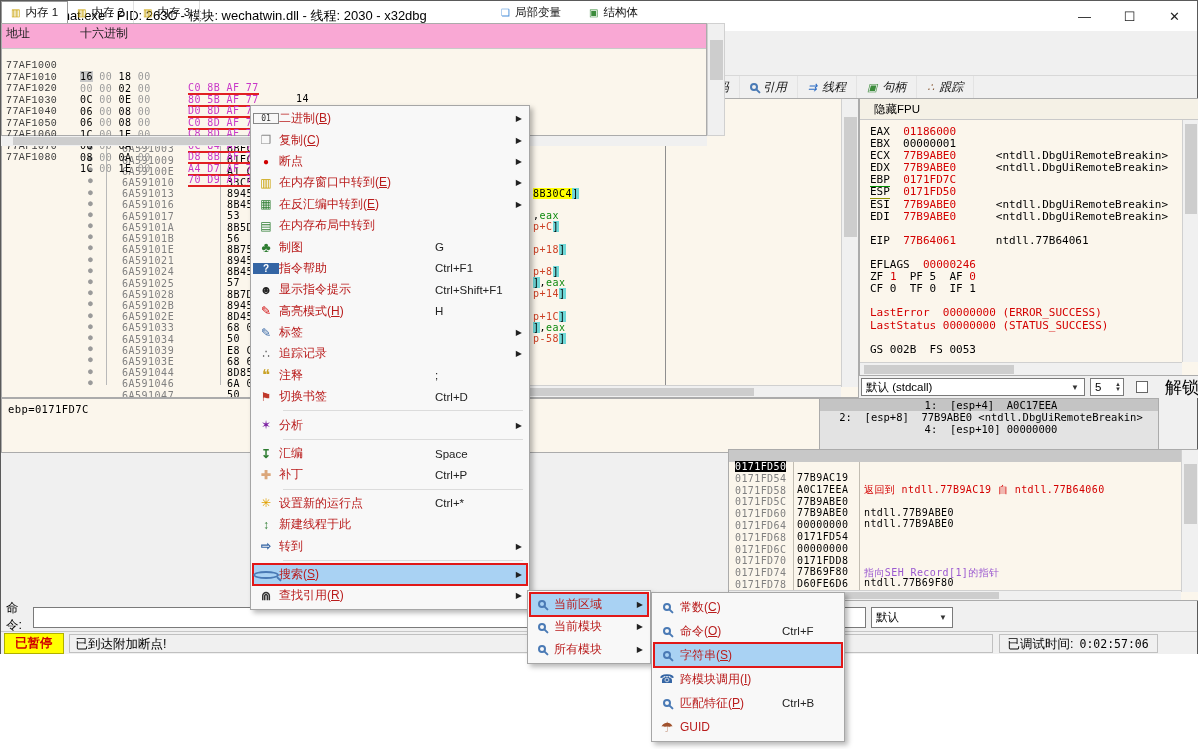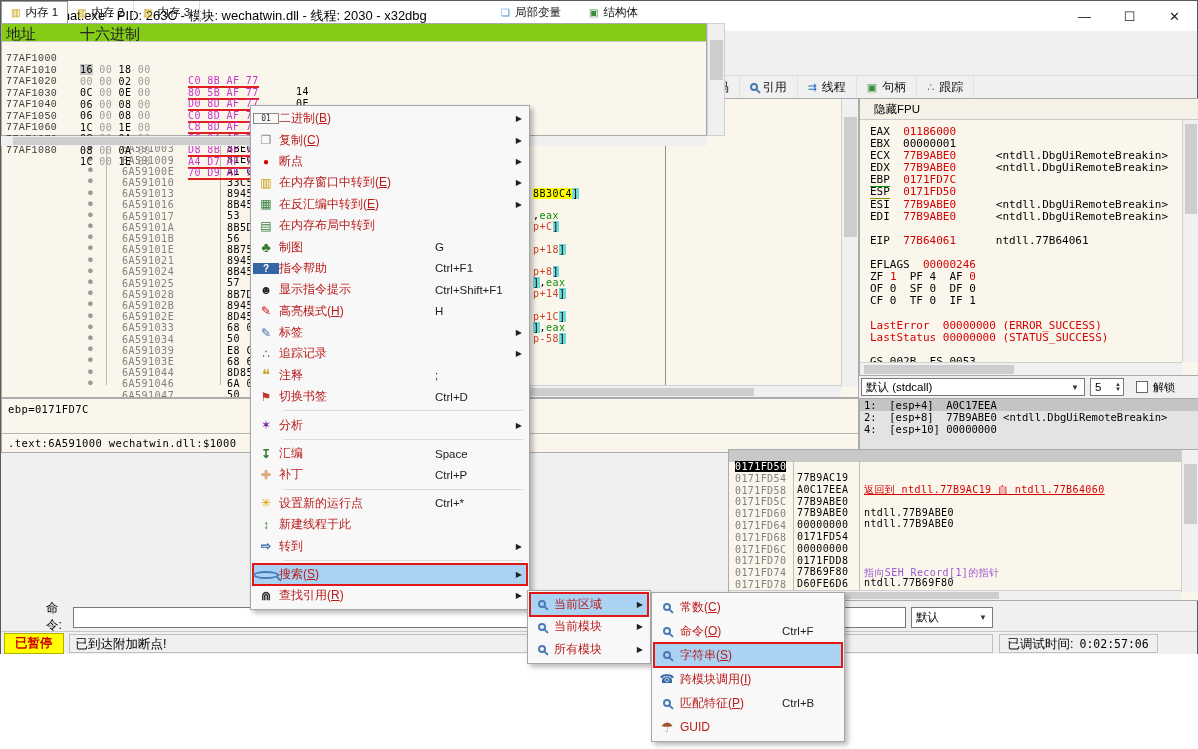--- a/index.html
+++ b/index.html
@@ -29,21 +29,21 @@
   .tglyph.step-into-icon,.tglyph.step-over-icon,.tglyph.animate-into-icon,.tglyph.animate-over-icon,
   .tglyph.execute-till-return-icon,.tglyph.run-to-user-code-icon{color:#2B6BC4;}
   .tglyph.settings-icon{background:#7E2A33;color:#fff;font-size:11px;padding:1px 4px;}
   .tglyph.patch-icon{color:#DBA77B;} .tglyph.comment-icon{color:#D4B106; font-size:16px;} .tglyph.label-icon{color:#4A90D9;}
   .tglyph.bookmark-icon{color:#C0392B;} .tglyph.fx-icon{color:#333;font-style:italic;font-family:"Liberation Serif",serif;font-size:13px;}
   .tglyph.hash-icon{color:#333;} .tglyph.strings-icon{color:#333;font-size:12px;} .tglyph.modules-icon{color:#2B6BC4;}
   .tglyph.calculator-icon{color:#555;} .tglyph.globe-icon{color:#2E7D32; font-size:15px;}
 
   
   #tabbar { position:absolute; left:0; top:75px; width:100%; height:22px; background:#F0F0F0; display:flex; align-items:flex-end; }
-  .tab { height:22px; display:flex; align-items:center; padding:0 10px; font-size:12px; color:#111; border-right:1px solid #E3E3E3; }
+  .tab { height:22px; display:flex; align-items:center; padding:0 10px; font-size:12px; color:#111; border-right:1px solid #E3E3E3;font-style:italic; }
   .tab.active { background:#FFFFFF; border:1px solid #999; border-bottom:none; }
   .tab-icon { margin-right:5px; font-size:11px; }
   .tab-icon.cpu-icon{color:#3C8C3C;} .tab-icon.graph-tab-icon{color:#2E7D32;font-size:13px;} .tab-icon.log-icon{color:#C9A227;}
   .tab-icon.notes-icon{color:#888;} .tab-icon.breakpoints-icon{color:#D00000;font-size:9px;} .tab-icon.memory-map-icon{color:#3C8C3C;}
   .tab-icon.call-stack-icon{color:#4A90D9;} .tab-icon.seh-icon{color:#C9A227;} .tab-icon.script-icon{color:#777;}
   .tab-icon.symbols-icon{color:#C0392B;} .tab-icon.source-icon{color:#555;font-size:10px;font-weight:bold;}
   .tab-icon.threads-icon{color:#2B6BC4;} .tab-icon.handles-icon{color:#3C8C3C;} .tab-icon.trace-icon{color:#8B5E3C;}
 
   
   .references-icon,.search-icon,.command-icon,.constant-icon,.string-icon,.pattern-icon,
@@ -89,58 +89,58 @@
   .vr { color:#D40000; }
   .ug { border-bottom:1px solid #009000; } .uo { border-bottom:1px solid #909000; }
   
   #comborow { position:absolute; left:858px; top:375px; width:340px; height:22px; background:#F0F0F0; display:flex; align-items:center; }
   .combo { background:#fff; border:1px solid #7A7A7A; height:18px; font-size:11.5px; display:flex; align-items:center; padding:0 4px; position:relative; }
   #callconv-combo { width:224px; margin-left:2px; }
   .combo-arrow { position:absolute; right:5px; font-size:8px; color:#333; }
   #arg-spin { width:34px; margin-left:5px; }
   .spin-btns { position:absolute; right:2px; font-size:6px; color:#333; line-height:5px; text-align:center; }
   #unlock-box { width:12px; height:12px; border:1px solid #666; background:#fff; margin-left:12px; }
-  #unlock-label { font-size:11px; margin-left:5px; }
-
-  
-  #argspane { left:858px; top:397px; width:340px; height:55px; background:#E3E3E3; border-top:1px solid #ABABAB; }
+  #unlock-label { font-size:17px; margin-left:17px; }
+
+  
+  #argspane { left:818px; top:397px; width:340px; height:55px; background:#E3E3E3; border-top:1px solid #ABABAB;text-align:center; }
   .arow { height:12px; font-size:10.5px; white-space:pre; padding-left:4px; color:#000; }
   .arow.sel { background:#C4C4C4; }
 
   
   #dumppane { left:0; top:455px; width:727px; height:145px; background:#F0F0F0; border:none; }
   #dumptabs { position:absolute; left:0; top:0; width:727px; height:22px; display:flex; align-items:flex-end; }
   .dtab { height:22px; display:flex; align-items:center; padding:0 9px; font-size:11.5px; border-right:1px solid #E0E0E0; color:#111; }
   .dtab.active { background:#FFFFFF; border:1px solid #999; border-bottom:none; }
   .dtab-icon { color:#C8A000; font-size:10px; margin-right:5px; }
   .xtab { position:absolute; top:0; height:22px; display:flex; align-items:center; font-size:11.5px; color:#111; }
   #dumpbody { position:absolute; left:0; top:22px; width:706px; height:113px; background:#FBF6EC; border:1px solid #ABABAB; }
-  #dumphdr { position:relative; height:18px; background:#84cc16; border-bottom:1px solid #C9C9C9; font-size:15px; color:#222; }
+  #dumphdr { position:relative; height:25px; background:#f9a8d4; border-bottom:1px solid #C9C9C9; font-size:12px; color:#222; }
   #hdr-addr { position:absolute; left:4px; top:1px; } #hdr-hex { position:absolute; left:78px; top:1px; }
   .mrow { position:relative; height:11.5px; font-size:10px; letter-spacing:.4px; white-space:pre; }
   .maddr { position:absolute; left:4px; color:#3A3A3A;font-family:Liberation Mono, monospace; }
   .mg1 { position:absolute; left:78px; color:#000; }
   .mg1 .b00 { color:#9A9A9A; }
   .selfirst span:first-child { background:#C8C8C8; }
   .mg2 { position:absolute; left:186px; color:#C837C8; border-bottom:2px solid #E02020; }
   .mg3 { position:absolute; left:294px; color:#000; }
 
   
   #stackpane { left:727px; top:448px; width:471px; height:152px; }
   .srow { position:relative; height:11.8px; font-size:10px; letter-spacing:.4px; white-space:pre; }
   .srow.sel { background:#C8C8C8; }
   .saddr { position:absolute; left:6px; color:#808080; }
   .saddr.selb { background:#000; color:#fff; }
   .sval { position:absolute; left:68px; color:#000; }
   .scmt { position:absolute; left:135px; color:#000; }
-  .cred { color:#D40000;text-decoration:underline; } .cpur { color:#9B59D0; }
+  .cred { color:#D40000; } .cpur { color:#9B59D0; }
   .stline { position:absolute; top:0; bottom:10px; width:1px; background:#C2BDB2; }
 
   
-  #cmdrow { position:absolute; left:0; top:602px; width:952px; height:28px; background:#F0F0F0; display:flex; align-items:center;margin-left:40px; }
+  #cmdrow { position:absolute; left:0; top:602px; width:952px; height:28px; background:#F0F0F0; display:flex; align-items:center; }
   #cmd-label { font-size:12.5px; margin-left:5px; }
   #cmd-input { width:1040px; height:21px; background:#fff; border:1px solid #7A7A7A; margin-left:4px; font-size:12px; padding:0 4px; }
   #cmd-combo { width:100px; margin-left:5px; height:21px; }
   #statusbar { position:absolute; left:0; top:630px; width:1196px; height:23px; background:#F0F0F0; border-top:1px solid #C6C6C6; display:flex; align-items:center; font-size:12.5px; }
   #paused-badge { background:#FFFF00; color:#D00000; border:1px solid #B0B000; padding:1px 10px; margin-left:3px; font-weight:bold; }
   #status-msg-box { border:1px solid #C0C0C0; background:#F0F0F0; height:19px; margin-left:5px; width:924px; padding:1px 6px; }
   #time-box { border:1px solid #C0C0C0; height:19px; margin-left:6px; padding:1px 8px; display:flex; }
   #time-value { font-family:"DejaVu Sans Mono", monospace; font-size:11.5px; margin-left:6px; padding-top:1px; }
 
   
@@ -552,43 +552,39 @@
       <div class="sb" style="right:0;top:0;width:17px;height:288px;border-left:1px solid #D0D0D0;">
         <div class="sb-thumb" style="left:2px;top:18px;width:13px;height:120px;"></div>
       </div>
       <div class="sb" style="left:338px;bottom:0;height:12px;right:17px;border-top:1px solid #D0D0D0;">
         <div class="sb-thumb" style="left:14px;top:2px;width:400px;height:8px;"></div>
       </div>
     </div>
 
     <div id="infopane" class="pane mono">
       <div id="info-line1">ebp=0171FD7C</div>
-      <div id="info-line2-box">
-        <div id="info-line2">.text:6A591000 wechatwin.dll:$1000 </div>
-      </div>
     </div>
 
     <div id="regpane" class="pane">
       <div id="fpu-btn">隐藏FPU</div>
       <div id="reg-rows" class="mono">
 
       <div class="rrow"><span>EAX  </span><span class=" vr">01186000</span><span></span><span></span></div>
           <div class="rrow"><span>EBX  00000001</span><span></span><span></span><span></span></div>
           <div class="rrow"><span>ECX  </span><span class=" vr">77B9ABE0</span><span>      &lt;ntdll.DbgUiRemoteBreakin&gt;</span><span></span></div>
           <div class="rrow"><span>EDX  </span><span class=" vr">77B9ABE0</span><span>      &lt;ntdll.DbgUiRemoteBreakin&gt;</span><span></span></div>
           <div class="rrow"><span class=" ug">EBP</span><span>  </span><span class=" vr">0171FD7C</span><span></span></div>
           <div class="rrow"><span class=" uo">ESP</span><span>  </span><span class=" vr">0171FD50</span><span></span></div>
           <div class="rrow"><span>ESI  </span><span class=" vr">77B9ABE0</span><span>      &lt;ntdll.DbgUiRemoteBreakin&gt;</span><span></span></div>
           <div class="rrow"><span>EDI  </span><span class=" vr">77B9ABE0</span><span>      &lt;ntdll.DbgUiRemoteBreakin&gt;</span><span></span></div>
           <div class="rrow"><span></span><span></span><span></span><span></span></div>
           <div class="rrow"><span>EIP  </span><span class=" vr">77B64061</span><span>      ntdll.77B64061</span><span></span></div>
           <div class="rrow"><span></span><span></span><span></span><span></span></div>
           <div class="rrow"><span>EFLAGS  </span><span class=" vr">00000246</span><span></span><span></span></div>
-          <div class="rrow"><span>ZF </span><span class=" vr">1</span><span>  PF 4  AF </span><span class=" vr">0</span></div>
-          <div class="rrow"><span>OF 0  SF 0  DF 0</span><span></span><span></span><span></span></div>
+          <div class="rrow"><span>ZF </span><span class=" vr">1</span><span>  PF 5  AF </span><span class=" vr">0</span></div>
           <div class="rrow"><span>CF 0  TF 0  IF 1</span><span></span><span></span><span></span></div>
           <div class="rrow"><span></span><span></span><span></span><span></span></div>
           <div class="rrow"><span class=" vr">LastError  00000000 (ERROR_SUCCESS)</span><span></span><span></span><span></span></div>
           <div class="rrow"><span class=" vr">LastStatus 00000000 (STATUS_SUCCESS)</span><span></span><span></span><span></span></div>
           <div class="rrow"><span></span><span></span><span></span><span></span></div>
           <div class="rrow"><span>GS 002B  FS 0053</span><span></span><span></span><span></span></div>
         </div>
       <div class="sb" style="right:0;top:21px;width:16px;bottom:13px;border-left:1px solid #D0D0D0;">
         <div class="sb-thumb" style="left:2px;top:4px;width:12px;height:90px;"></div>
       </div>

